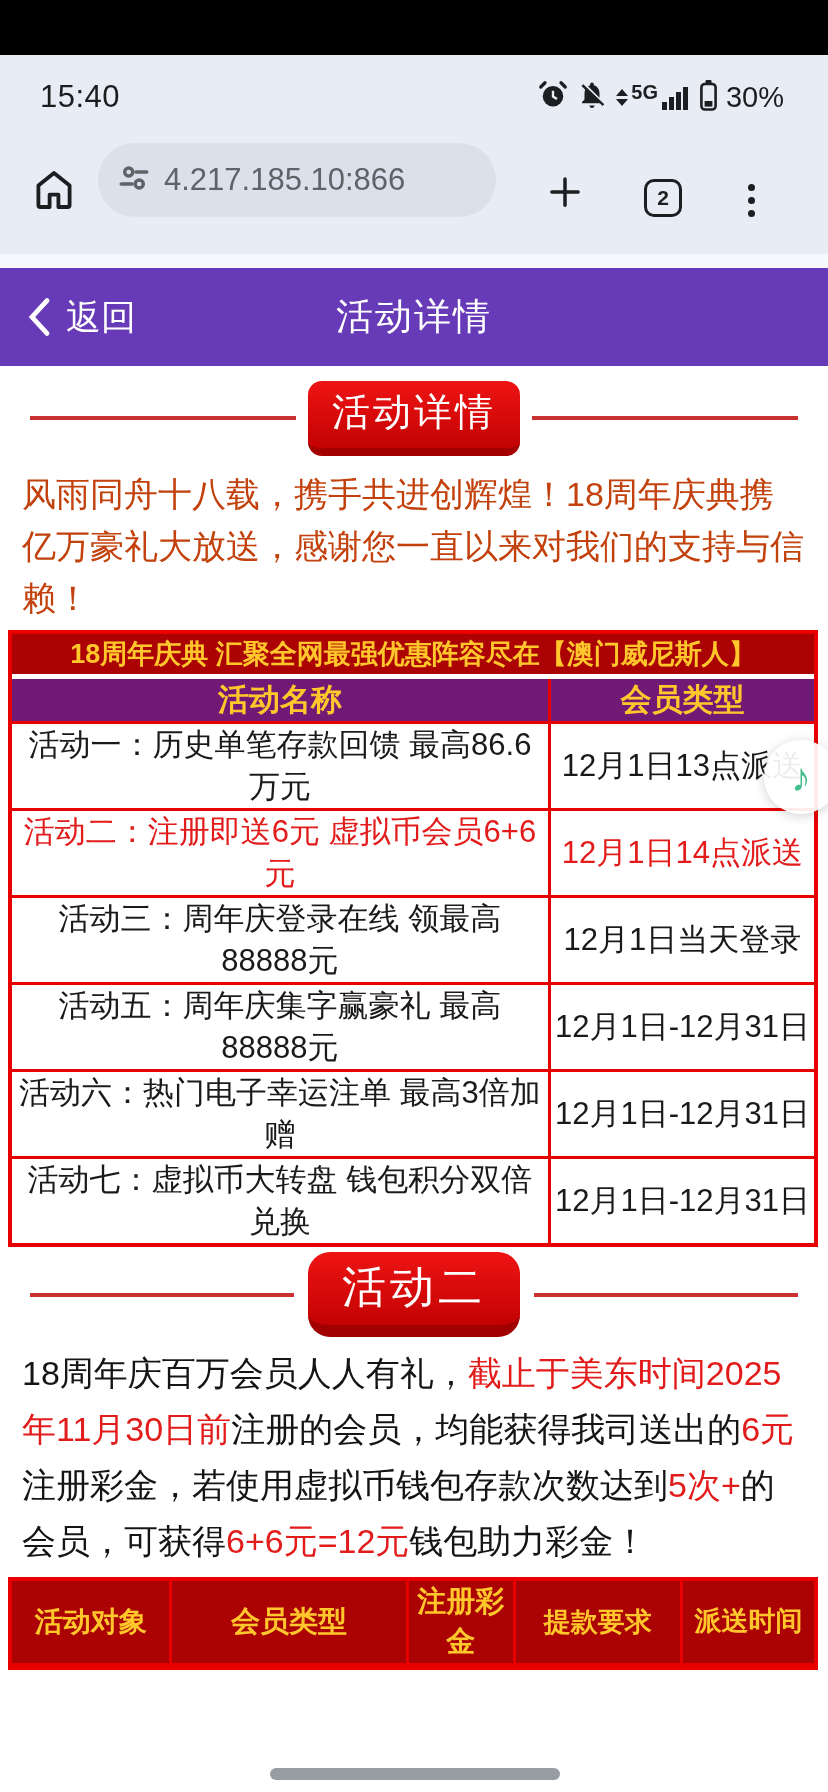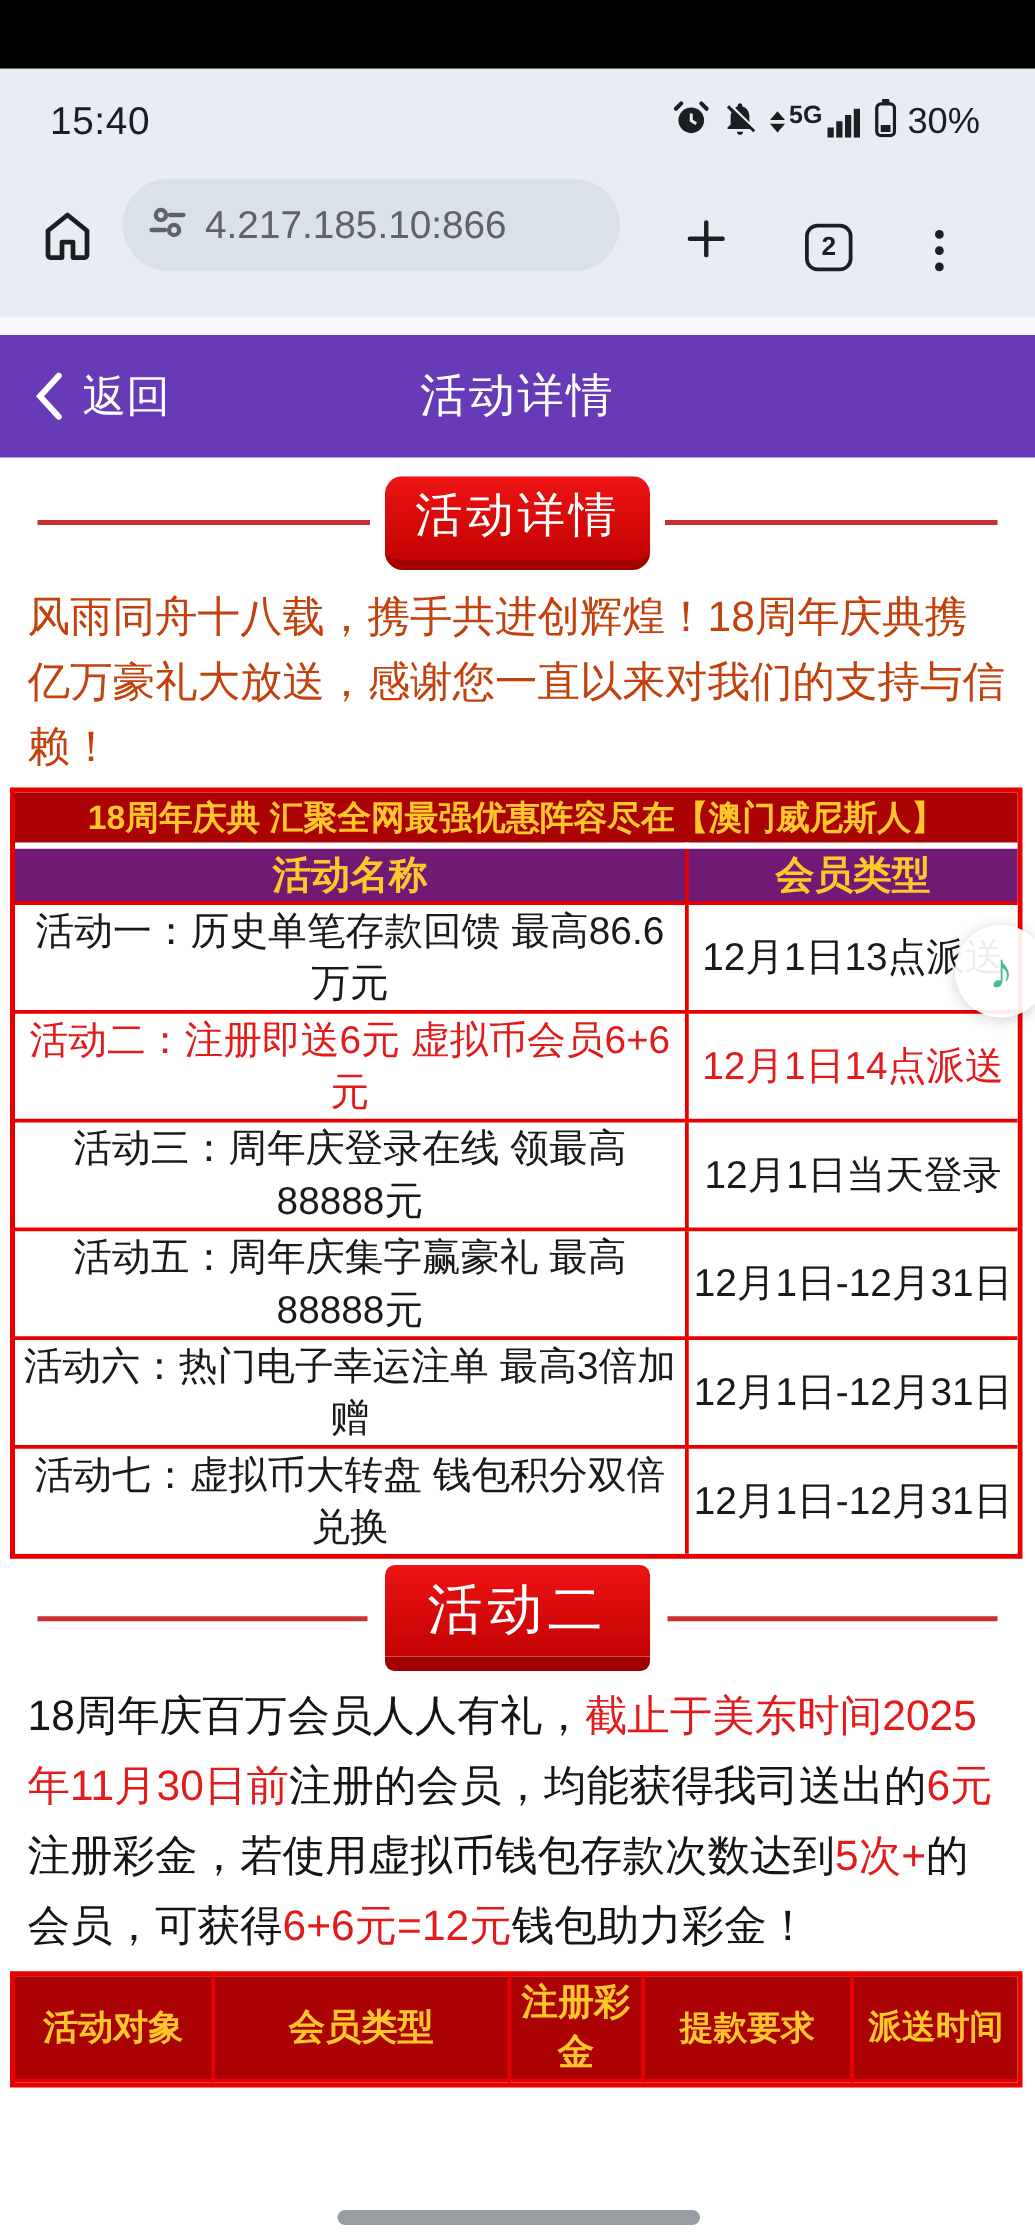--- a/index.html
+++ b/index.html
@@ -35,21 +35,21 @@
   .appbar{position:relative;height:98px;background:#673AB7;display:flex;align-items:center;color:#fff;}
   .back{display:flex;align-items:center;gap:14px;margin-left:26px;cursor:pointer;}
   .back .blabel{font-size:35px;}
   .apptitle{position:absolute;left:0;right:0;text-align:center;font-size:37px;letter-spacing:2px;}
 
   
   .badge-row{display:flex;align-items:center;margin:16px 30px 0;height:72px;}
   .badge-row2{display:flex;align-items:center;margin:10px 30px 0;height:76px;}
   .rline{flex:1;height:4px;background:#C93030;}
   .badge1{margin:0 12px;padding:6px 24px 10px;background:linear-gradient(#EE1414,#C30202);border-bottom:8px solid #A30000;border-radius:14px;color:#fff;font-size:38px;letter-spacing:3px;}
-  .badge2{margin:0 14px;padding:6px 34px 8px;background:linear-gradient(#EE1414,#C30202);border-bottom:12px solid #A00000;border-radius:8px;color:#fff;font-size:44px;letter-spacing:4px;}
+  .badge2{margin:0 14px;padding:6px 34px 8px;background:linear-gradient(#EE1414,#C30202);border-bottom:12px solid #A00000;border-radius:22px;color:#fff;font-size:44px;letter-spacing:4px;}
 
   .intro{margin:14px 22px 0;font-size:34px;line-height:52px;color:#c2410c;}
   .desc{margin:12px 22px 0;font-size:34px;line-height:56px;color:#151515;}
   .red{color:#E21B1B;}
 
   
   .t1wrap{margin:6px 10px 0 8px;border:4px solid #E80000;}
   table{border-collapse:collapse;width:100%;}
   .t1 th,.t1 td{text-align:center;padding:0 4px;}
   .t1 .title-row th{background:#AB0303;color:#FFC72C;font-size:27px;font-weight:700;height:42px;border-bottom:5px solid #fff;}

